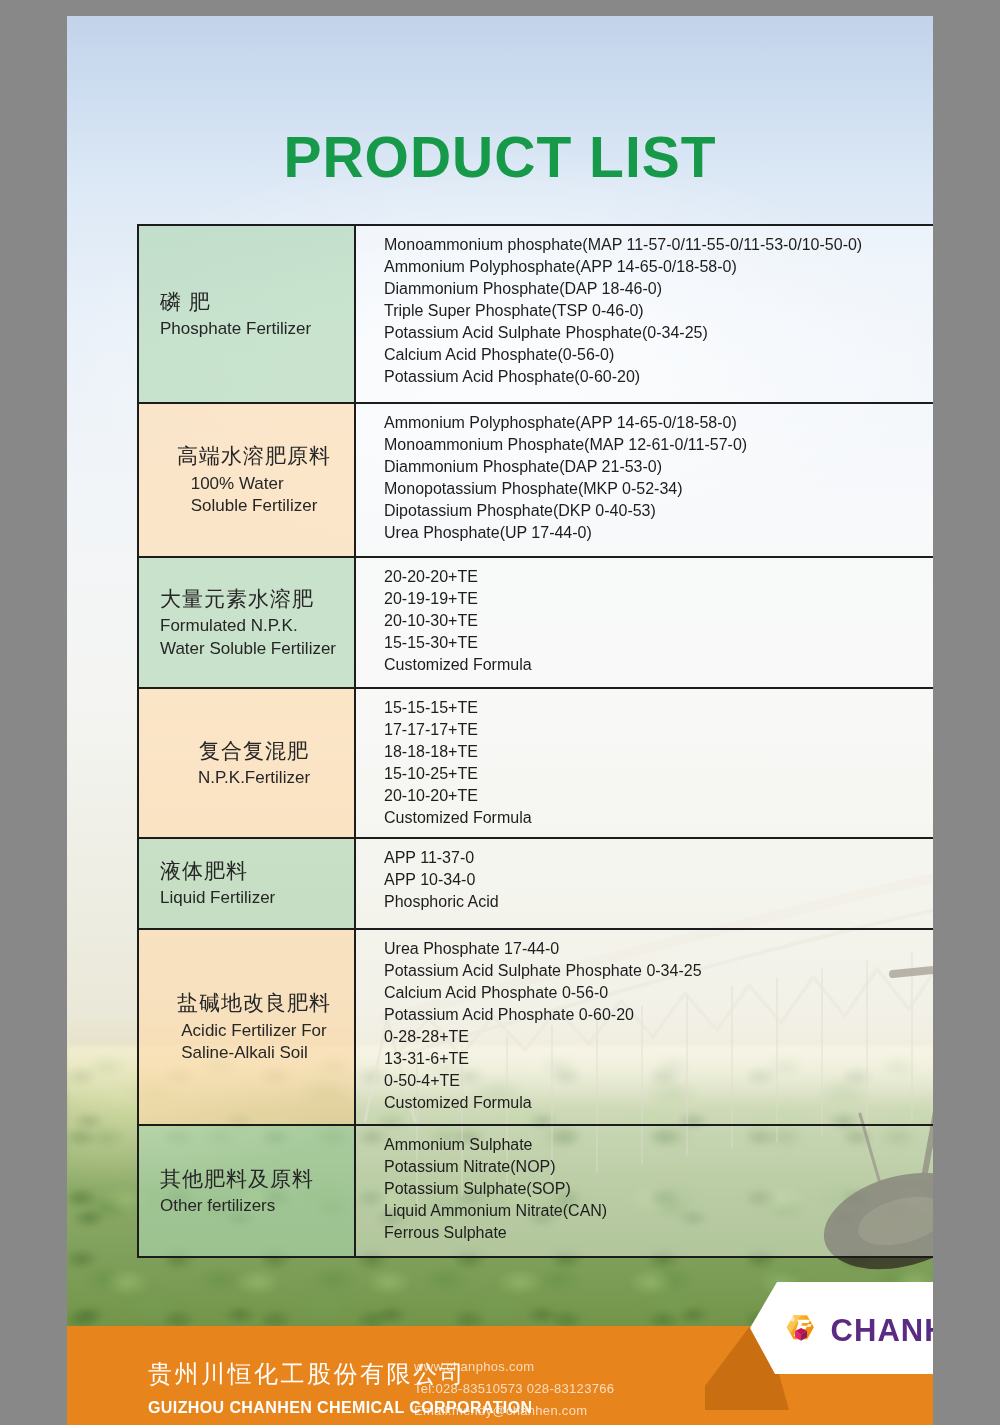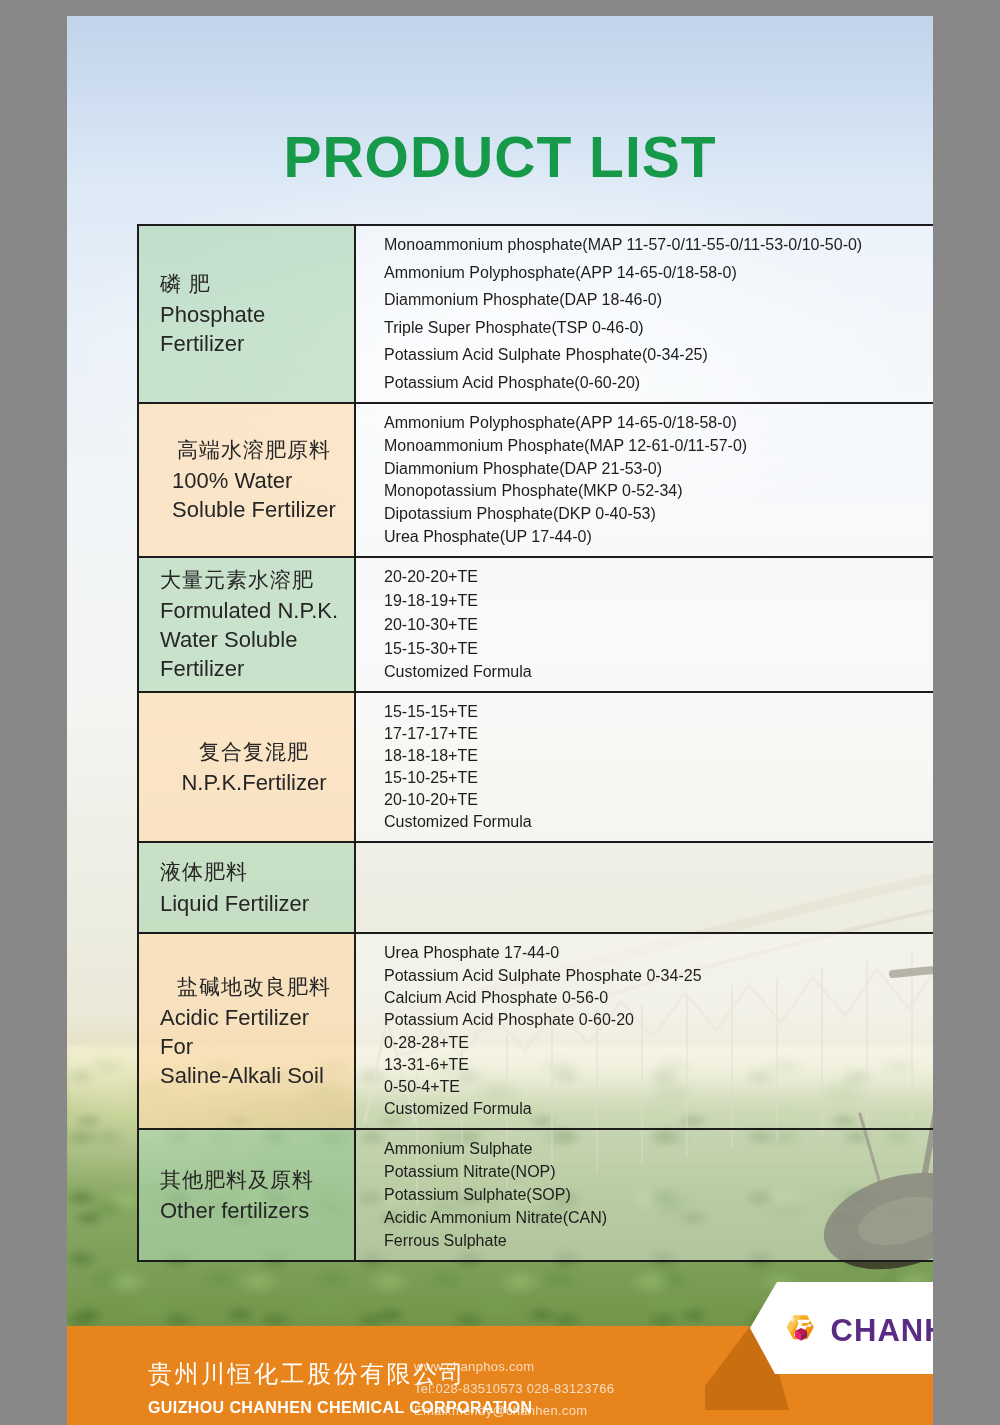--- a/index.html
+++ b/index.html
@@ -54,24 +54,24 @@
   .trow + .trow{border-top:2px solid #1c1c1c;}
   .label-cell{
     width:217px;box-sizing:border-box;flex:0 0 217px;
     border-right:2px solid #1c1c1c;
     display:flex;flex-direction:column;justify-content:center;
     padding:8px 6px 8px 21px;
   }
   .label-cell.green{background:rgba(175,214,177,0.62);justify-content:center;}
   .label-cell.peach{background:rgba(255,220,172,0.62);align-items:center;}
   .label-cn{font-size:21px;font-weight:500;color:#262626;letter-spacing:1px;line-height:1.35;}
-  .label-en{font-size:22px;color:#262626;line-height:1.32;white-space:pre-line;margin-top:2px;}
+  .label-en{font-size:17px;color:#262626;line-height:1.32;white-space:pre-line;margin-top:2px;}
   .products-cell{
     flex:1;box-sizing:border-box;background:rgba(255,255,255,0.40);
-    display:flex;flex-direction:column;justify-content:space-between;
+    display:flex;flex-direction:column;justify-content:flex-start;
     padding:8px 8px 8px 28px;
   }
   .product-line{font-size:16px;line-height:22px;color:#1d1d1d;}
   
   .band{position:absolute;left:0;top:1310px;width:1000px;height:115px;z-index:4;background:#e8841c;}
   .company{position:absolute;left:81px;top:32px;color:#ffffff;}
   .company-cn{font-size:24px;letter-spacing:2.5px;}
   .company-en{font-size:16px;font-weight:700;letter-spacing:.4px;margin-top:9px;}
   .contact{
     position:absolute;left:347px;top:30px;
@@ -131,20 +131,21 @@
       <div class="label-cell green">
         <div class="label-cn">磷 肥</div>
         <div class="label-en">Phosphate Fertilizer</div>
       </div>
       <div class="products-cell">
           <div class="product-line">Monoammonium phosphate(MAP 11-57-0/11-55-0/11-53-0/10-50-0)</div>
           <div class="product-line">Ammonium Polyphosphate(APP 14-65-0/18-58-0)</div>
           <div class="product-line">Diammonium Phosphate(DAP 18-46-0)</div>
           <div class="product-line">Triple Super Phosphate(TSP 0-46-0)</div>
           <div class="product-line">Potassium Acid Sulphate Phosphate(0-34-25)</div>
+          <div class="product-line">Calcium Acid Phosphate(0-56-0)</div>
           <div class="product-line">Potassium Acid Phosphate(0-60-20)</div>
         </div>
     </div>
 
     <div class="trow" style="min-height: 154px;">
       <div class="label-cell peach">
         <div class="label-cn">高端水溶肥原料</div>
         <div class="label-en">100% Water
 Soluble Fertilizer</div>
       </div>
@@ -159,21 +160,21 @@
     </div>
 
     <div class="trow" style="min-height: 131px;">
       <div class="label-cell green">
         <div class="label-cn">大量元素水溶肥</div>
         <div class="label-en">Formulated N.P.K.
 Water Soluble Fertilizer</div>
       </div>
       <div class="products-cell">
           <div class="product-line">20-20-20+TE</div>
-          <div class="product-line">19-18-19+TE</div>
+          <div class="product-line">20-19-19+TE</div>
           <div class="product-line">20-10-30+TE</div>
           <div class="product-line">15-15-30+TE</div>
           <div class="product-line">Customized Formula</div>
         </div>
     </div>
 
     <div class="trow" style="min-height: 150px;">
       <div class="label-cell peach">
         <div class="label-cn">复合复混肥</div>
         <div class="label-en">N.P.K.Fertilizer</div>
@@ -186,20 +187,25 @@
           <div class="product-line">20-10-20+TE</div>
           <div class="product-line">Customized Formula</div>
         </div>
     </div>
 
     <div class="trow" style="min-height: 91px;">
       <div class="label-cell green">
         <div class="label-cn">液体肥料</div>
         <div class="label-en">Liquid Fertilizer</div>
       </div>
+      <div class="products-cell">
+          <div class="product-line">APP 11-37-0</div>
+          <div class="product-line">APP 10-34-0</div>
+          <div class="product-line">Phosphoric Acid</div>
+        </div>
     </div>
 
     <div class="trow" style="min-height: 196px;">
       <div class="label-cell peach">
         <div class="label-cn">盐碱地改良肥料</div>
         <div class="label-en">Acidic Fertilizer For
 Saline-Alkali Soil</div>
       </div>
       <div class="products-cell">
           <div class="product-line">Urea Phosphate 17-44-0</div>
@@ -215,21 +221,21 @@
 
     <div class="trow" style="min-height: 132px;">
       <div class="label-cell green">
         <div class="label-cn">其他肥料及原料</div>
         <div class="label-en">Other fertilizers</div>
       </div>
       <div class="products-cell">
           <div class="product-line">Ammonium Sulphate</div>
           <div class="product-line">Potassium Nitrate(NOP)</div>
           <div class="product-line">Potassium Sulphate(SOP)</div>
-          <div class="product-line">Acidic Ammonium Nitrate(CAN)</div>
+          <div class="product-line">Liquid Ammonium Nitrate(CAN)</div>
           <div class="product-line">Ferrous Sulphate</div>
         </div>
     </div>
   </div>
 
   <div class="band">
     <div class="company">
       <div class="company-cn">贵州川恒化工股份有限公司</div>
       <div class="company-en">GUIZHOU CHANHEN CHEMICAL CORPORATION</div>
     </div>

